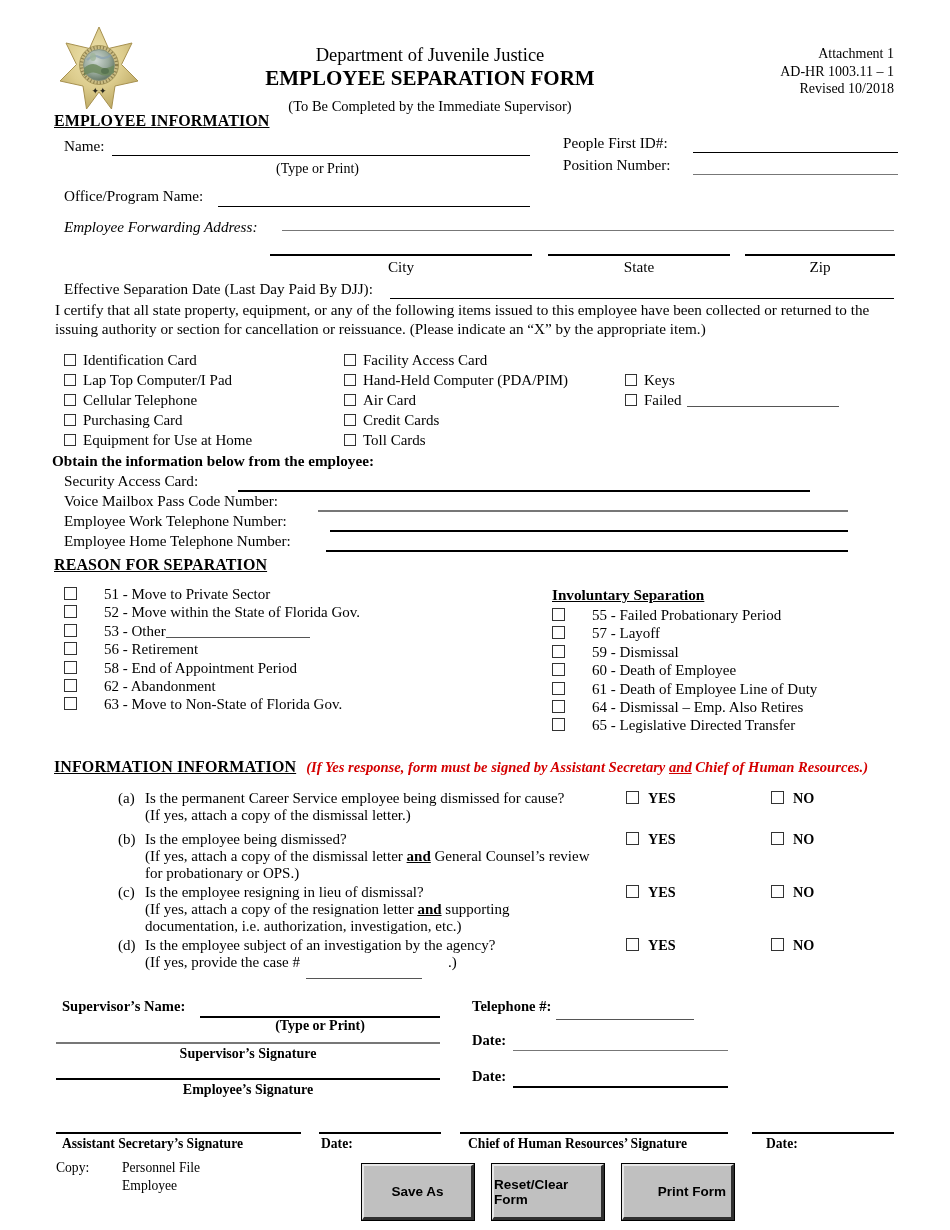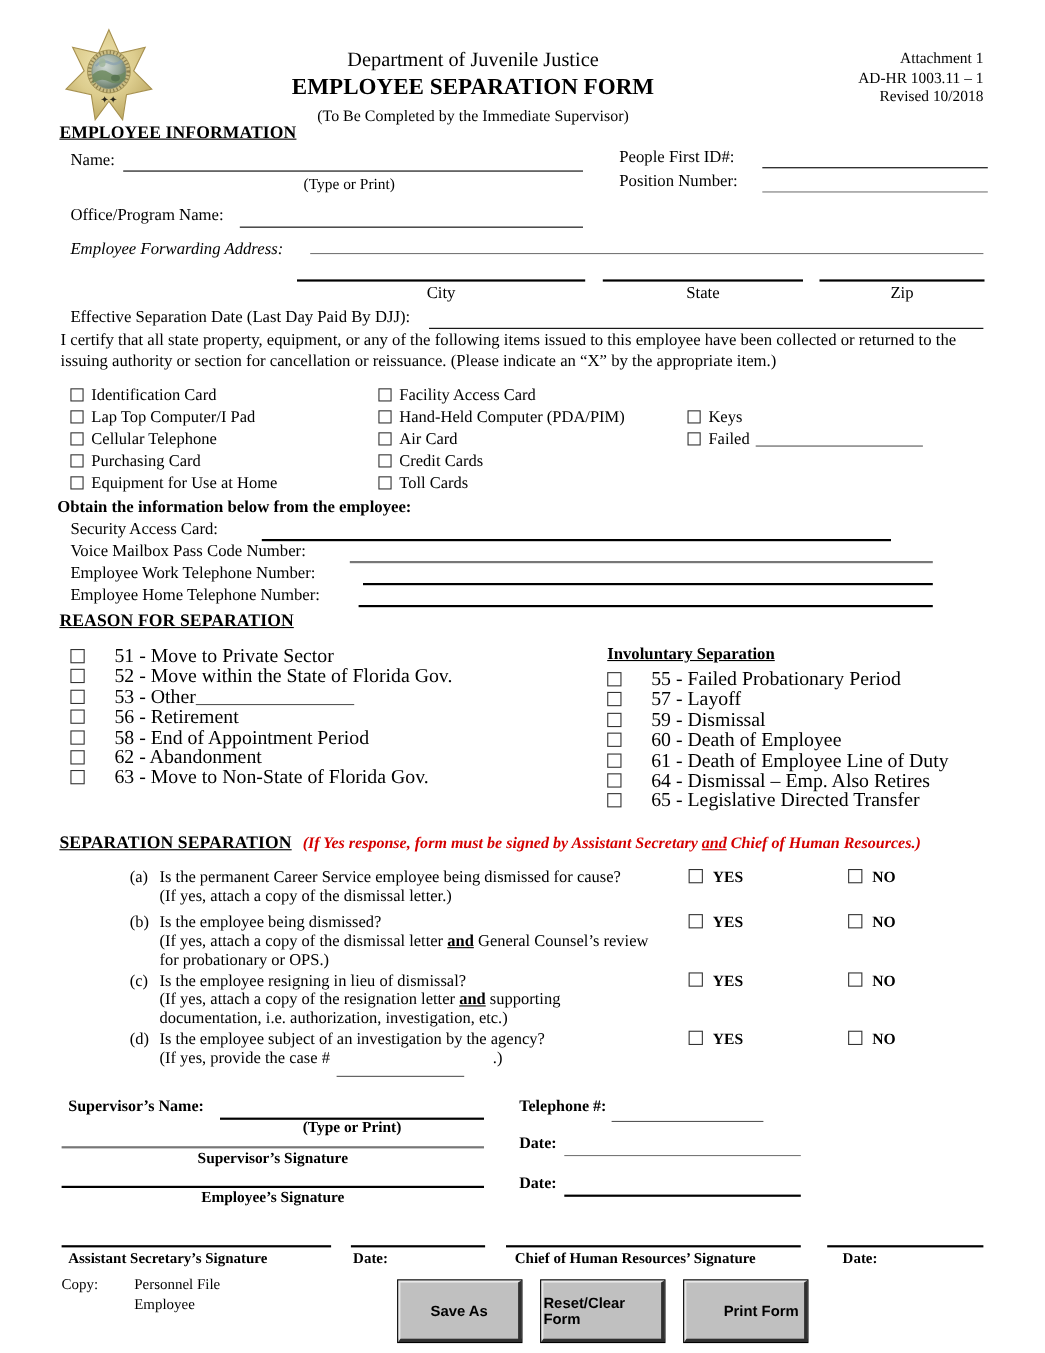--- a/index.html
+++ b/index.html
@@ -81,21 +81,21 @@
   #obtain-section { position: absolute; left: 0; top: 452px; width: 950px; }
   .obtain-head { position: absolute; left: 52px; top: 0; font-size: 15.2px; font-weight: bold; }
   .obtain-row { position: absolute; font-size: 15.2px; white-space: nowrap; }
 
   
   #reason-section { position: absolute; left: 0; top: 556px; width: 950px; }
   .rs-head { position: absolute; left: 54px; top: 0; }
   .col-head {
     font-size: 15.2px; font-weight: bold; text-decoration: underline;
   }
-  .reason-item { height: 18.4px; font-size: 18px; white-space: nowrap; position: relative; }
+  .reason-item { height: 18.4px; font-size: 15px; white-space: nowrap; position: relative; }
   .reason-item .cb-w { display: inline-block; width: 40px; }
   .reason-item .cb { width: 13px; height: 13px; }
 
   
   #sep-info-section { position: absolute; left: 0; top: 758px; width: 950px; }
   .sep-head-wrap { position: absolute; left: 54px; top: 0; white-space: nowrap; }
   .sep-red {
     color: #d40000; font-weight: bold; font-style: italic; font-size: 14.6px;
   }
   .q-block { position: absolute; font-size: 15px; line-height: 17.6px; }
@@ -376,21 +376,21 @@
       </div>
       <div class="reason-item">
         <span class="cb-w"><span class="cb"></span></span><span>65 - Legislative Directed Transfer</span>
       </div>
     </div>
   </div>
 
   <div id="sep-info-section">
 
     <div class="sep-head-wrap">
-      <span class="sect-head">SEPARATION SEPARATION</span>
+      <span class="sect-head">INFORMATION INFORMATION</span>
       <span class="sep-red" style="margin-left:6px;">(If Yes response, form must be signed by Assistant Secretary <u>and</u> Chief of Human Resources.)</span>
     </div>
 
     <div class="q-block" style="left:118px; top:32px; width:520px;">
       <span style="position:absolute; left:0; top:0;">(a)</span>
       <span style="position:absolute; left:27px; top:0; width:490px;">Is the permanent Career Service employee being dismissed for cause?</span>
       <span style="position:absolute; left:27px; top:17px; width:490px;">(If yes, attach a copy of the dismissal letter.)</span>
     </div>
     <div class="yesno" style="left:626px; top:32px;">
       <span class="cb"></span><span>YES</span>

